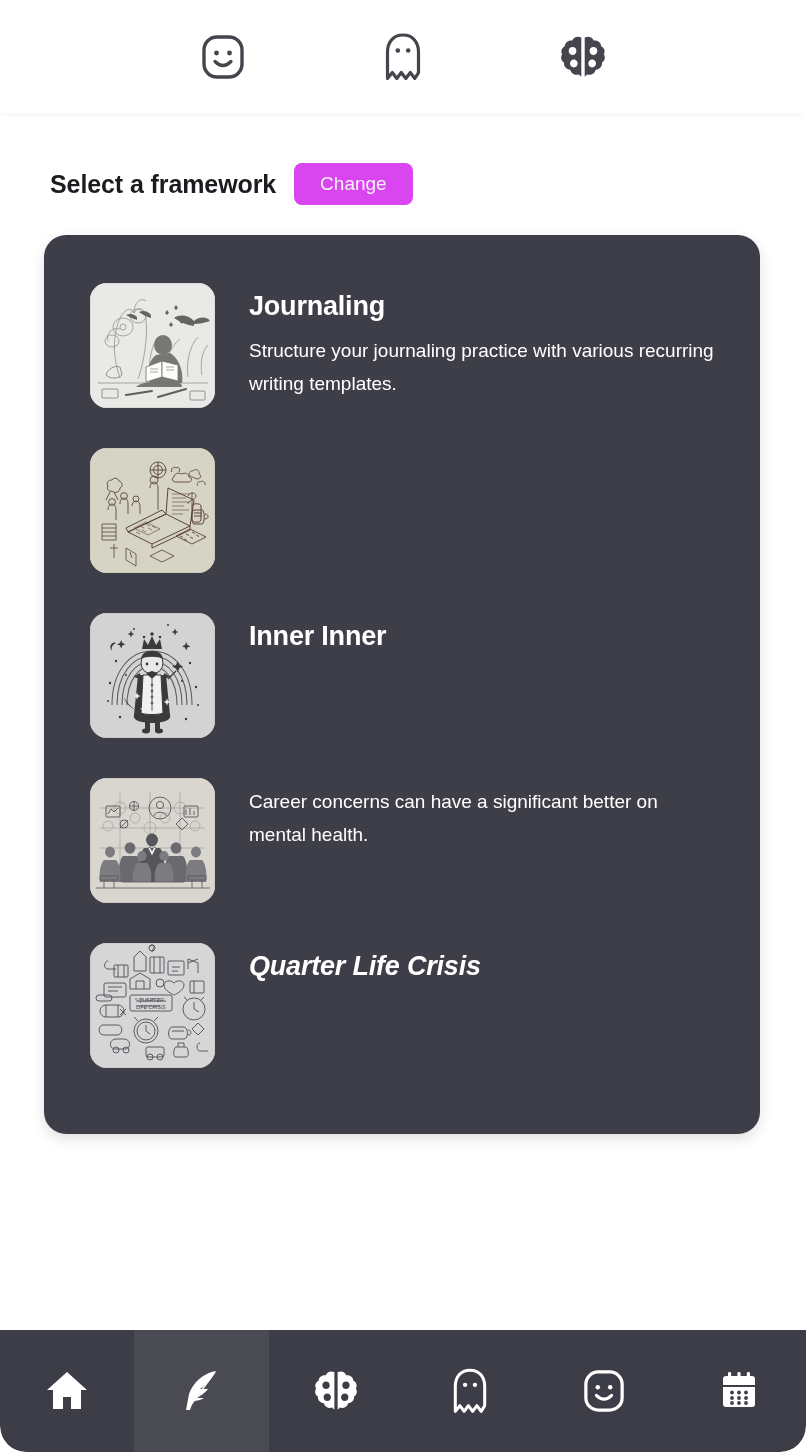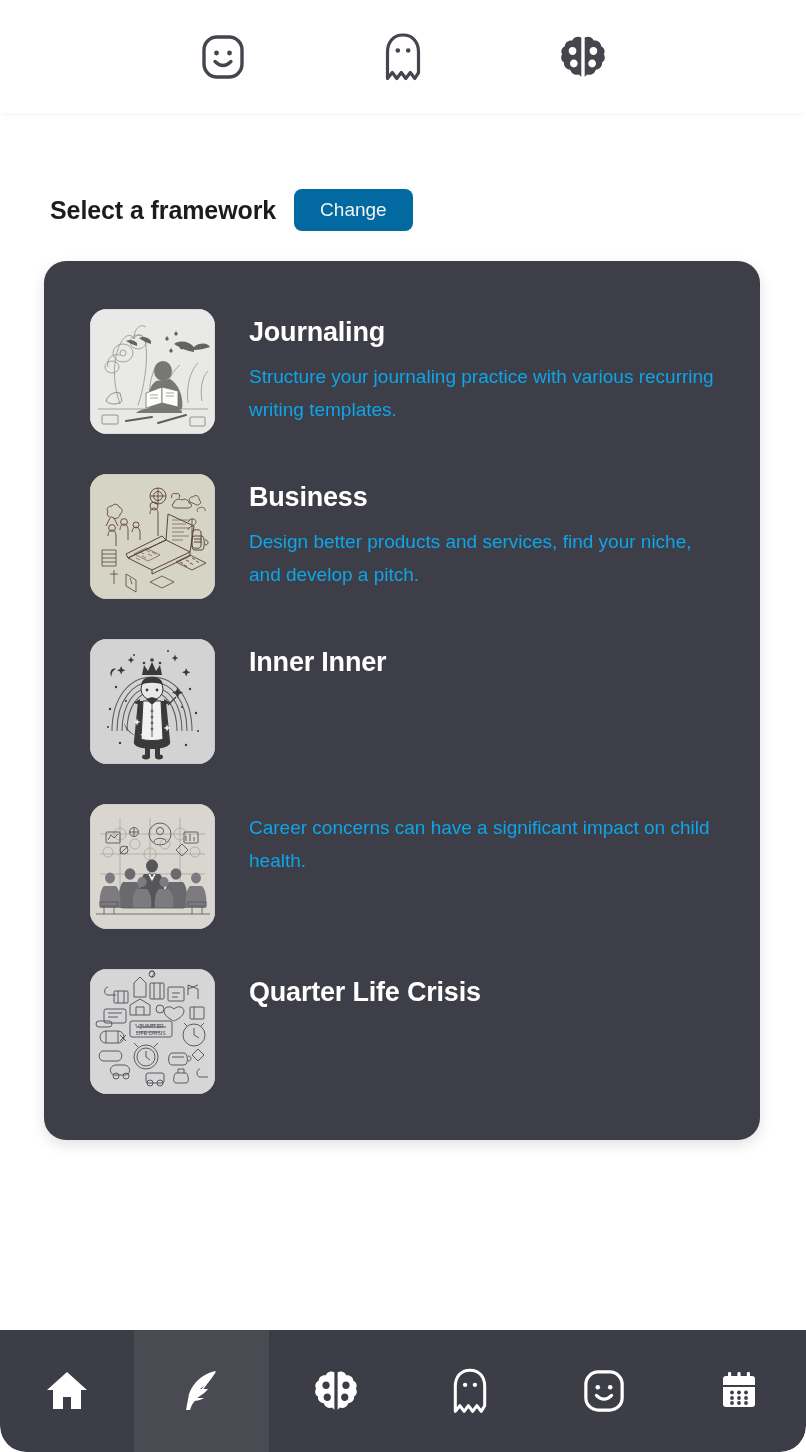--- a/index.html
+++ b/index.html
@@ -10,21 +10,20 @@
     overflow: hidden;
   }
   .phone {
     position: relative;
     width: 806px; height: 1452px;
     background: #ffffff;
     border-radius: 26px;
     overflow: hidden;
     display: flex;
     flex-direction: column;
-    gap: 26px;
   }
 
   
   .header {
     position: relative;
     height: 113px;
     background: #ffffff;
     display: flex;
     align-items: center;
     justify-content: center;
@@ -53,64 +52,64 @@
     gap: 18px;
     padding: 50px 0 0 50px;
   }
   .section-title {
     font-size: 25px;
     font-weight: 600;
     color: #1c1c20;
     letter-spacing: -0.1px;
   }
   .change-btn {
-    background: #0369a1;
+    background: #d946ef;
     color: #f2f2f4;
     border: none;
     border-radius: 8px;
     font-family: "Liberation Sans", sans-serif;
     font-size: 19px;
     font-weight: 400;
     padding: 11px 26px 12px;
     cursor: pointer;
     line-height: 1;
   }
 
   
   .card {
     margin: 30px 46px 0 44px;
     background: #3d3e47;
     border-radius: 22px;
-    padding: 48px 44px 46px 46px;
+    padding: 48px 44px 66px 46px;
     box-shadow: 0 5px 14px rgba(0,0,0,0.12);
   }
   .fw-item {
     display: flex;
     gap: 34px;
     margin-bottom: 40px;
   }
-  .fw-item:last-child { margin-bottom: 0; }
+  .fw-item:last-child { margin-bottom: 0; font-style: italic; }
   .thumb {
     flex: 0 0 auto;
     width: 125px; height: 125px;
     border-radius: 17px;
     overflow: hidden;
     background: #cfcfcf;
   }
   .thumb svg { display: block; width: 125px; height: 125px; }
   .fw-text { padding-top: 8px; min-width: 0; }
   .fw-title {
     color: #ffffff;
     font-size: 27px;
     font-weight: 700;
     letter-spacing: -0.2px;
     margin-bottom: 13px;
   }
   .fw-desc {
-    color: #0ea5e9;
+    color: #ffffff;
     font-size: 19px;
     line-height: 1.73;
     max-width: 480px;
   }
 
   
   .bottomnav {
     flex: 0 0 auto;
     height: 122px;
     background: #3c3d46;
@@ -302,24 +301,20 @@
               <path d="M102 44 L102 58 M98 48 C100 44 106 44 106 48 C106 52 98 52 98 56"></path>
               <path d="M24 96 L24 110 M20 100 L28 100"></path>
               <path d="M12 76 H26 V92 H12 Z M12 80 H26 M12 84 H26 M12 88 H26"></path>
               <path d="M36 100 L46 106 L46 118 L36 112 Z"></path>
               <path d="M40 104 L42 110"></path>
               <path d="M60 108 L72 114 L84 108 L72 102 Z"></path>
             </g>
             <rect width="125" height="125" fill="none" stroke="#bfbdae" stroke-width="1"></rect>
           </svg>
         </div>
-        <div class="fw-text">
-          <div class="fw-title">Business</div>
-          <div class="fw-desc">Design better products and services, find your niche, and develop a pitch.</div>
-        </div>
       </div>
 
       <div class="fw-item">
         <div class="thumb">
           <svg viewBox="0 0 125 125">
             <rect width="125" height="125" fill="#d3d3d3"></rect>
             <g fill="none" stroke="#4a4a4c" stroke-width="1.1" opacity="0.85">
               <path d="M22 92 C22 58 40 38 62 38 C84 38 102 58 102 92"></path>
               <path d="M27 92 C27 61 43 43 62 43 C81 43 97 61 97 92"></path>
               <path d="M32 92 C32 64 46 48 62 48 C78 48 92 64 92 92"></path>
@@ -458,21 +453,21 @@
               <rect x="10" y="98" width="18" height="4"></rect>
               <rect x="98" y="98" width="18" height="4"></rect>
               <path d="M14 102 V110 M24 102 V110 M102 102 V110 M112 102 V110"></path>
               <path d="M32 104 H94"></path>
               <path d="M6 110 H120"></path>
             </g>
             <rect width="125" height="125" fill="none" stroke="#c2c0b8" stroke-width="1"></rect>
           </svg>
         </div>
         <div class="fw-text">
-          <div class="fw-desc">Career concerns can have a significant impact on child health.</div>
+          <div class="fw-desc">Career concerns can have a significant better on mental health.</div>
         </div>
       </div>
 
       <div class="fw-item">
         <div class="thumb">
           <svg viewBox="0 0 125 125">
             <rect width="125" height="125" fill="#d6d6d6"></rect>
             <g fill="none" stroke="#4d4d58" stroke-width="0.9" stroke-linejoin="round">
               <rect x="40" y="52" width="42" height="16" rx="2"></rect>
               <path d="M46 58 H76 M46 63 H70"></path>

